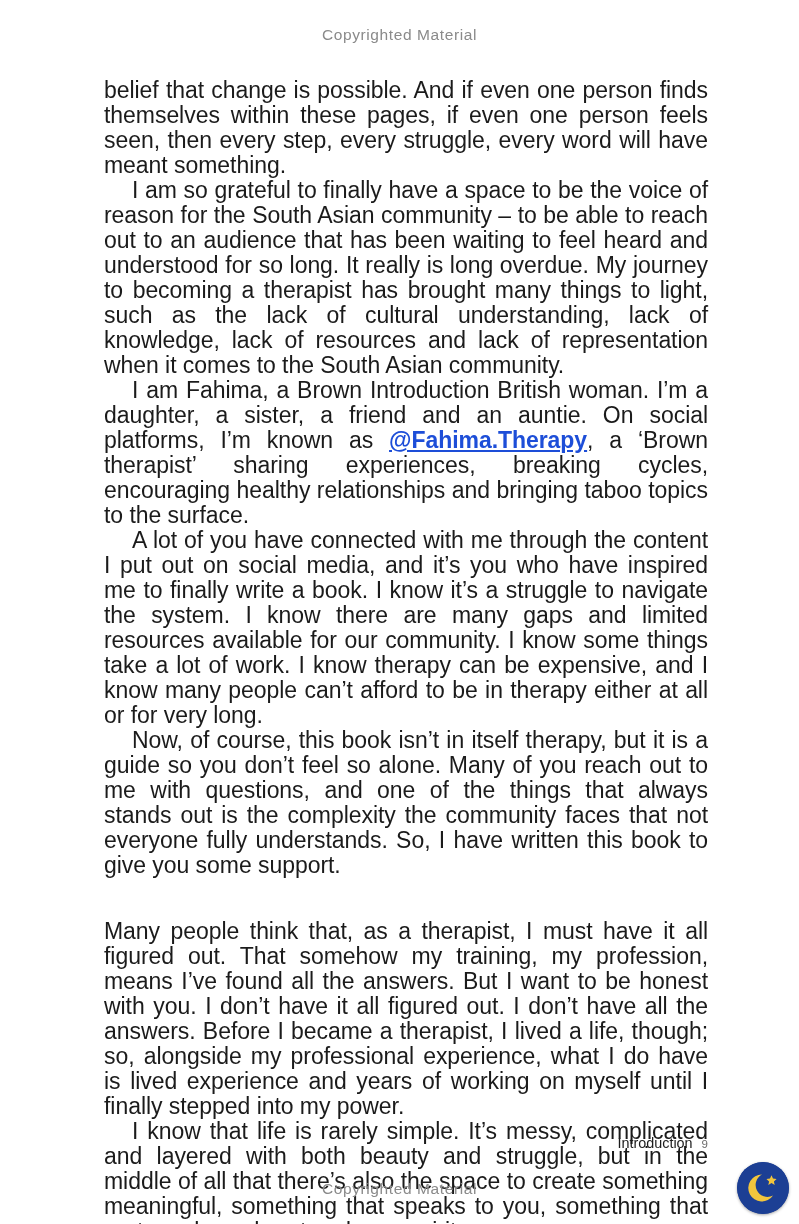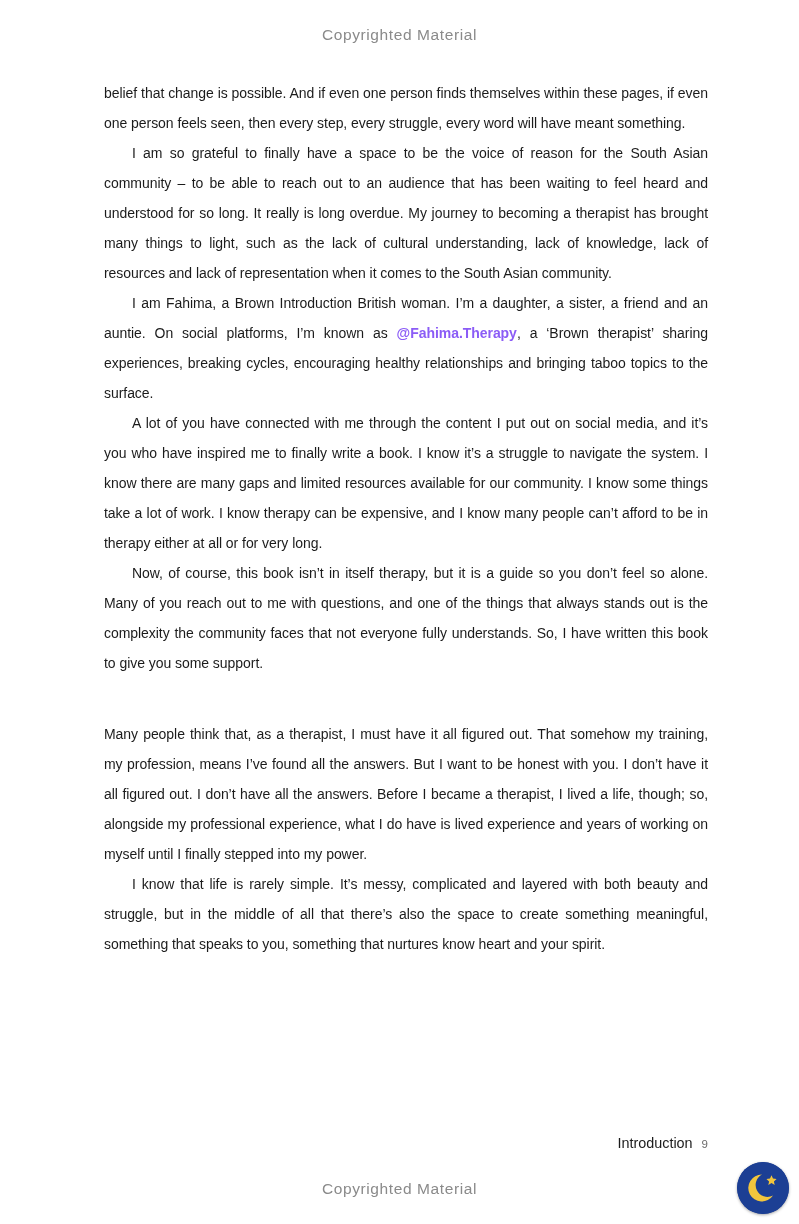--- a/index.html
+++ b/index.html
@@ -37,34 +37,35 @@
 
   .content {
     position: absolute;
     left: 104px;
     top: 78px;
     width: 604px;
   }
 
   p.body-text {
     margin: 0;
-    font-size: 14px;
-    line-height: 30px;
+    font-size: 23px;
+    line-height: 25px;
     text-align: justify;
     text-justify: inter-word;
     color: #1b1b1b;
     letter-spacing: -0.05px;
   }
   p.body-text.indent {
     text-indent: 28px;
   }
 
   .handle {
-    color: #8b5cf6;
+    color: #1d4ed8;
     font-weight: 600;
+    text-decoration: underline;
   }
 
   h2.section-heading {
     margin: 0;
     font-size: 21.5px;
     font-weight: 400;
     color: #16243f;
     line-height: 28px;
     letter-spacing: 0.1px;
   }

